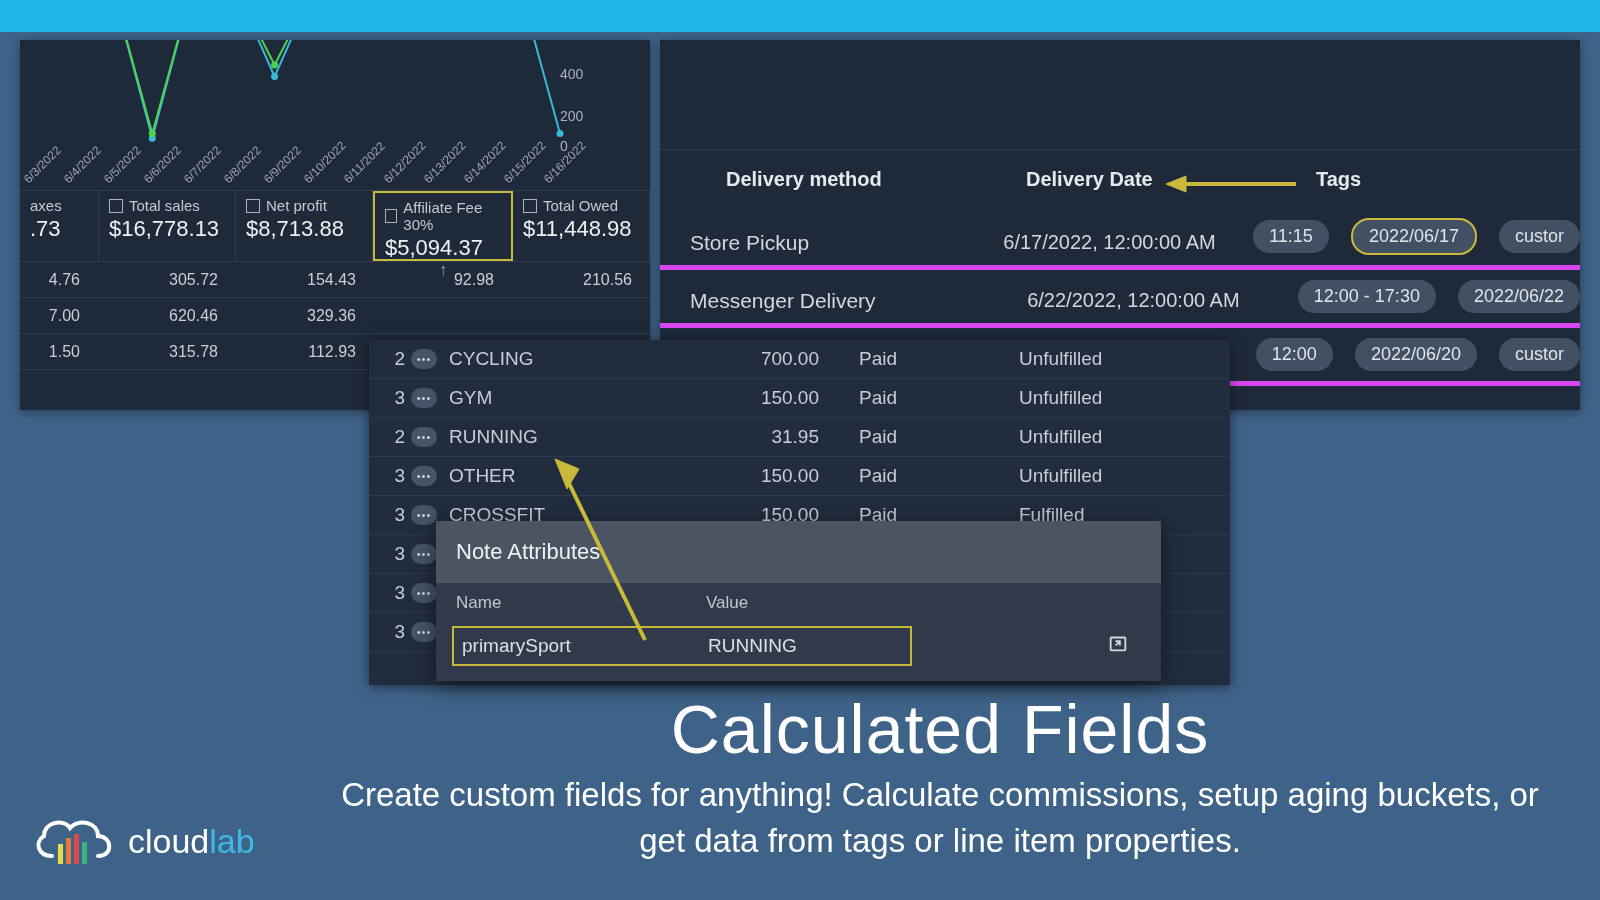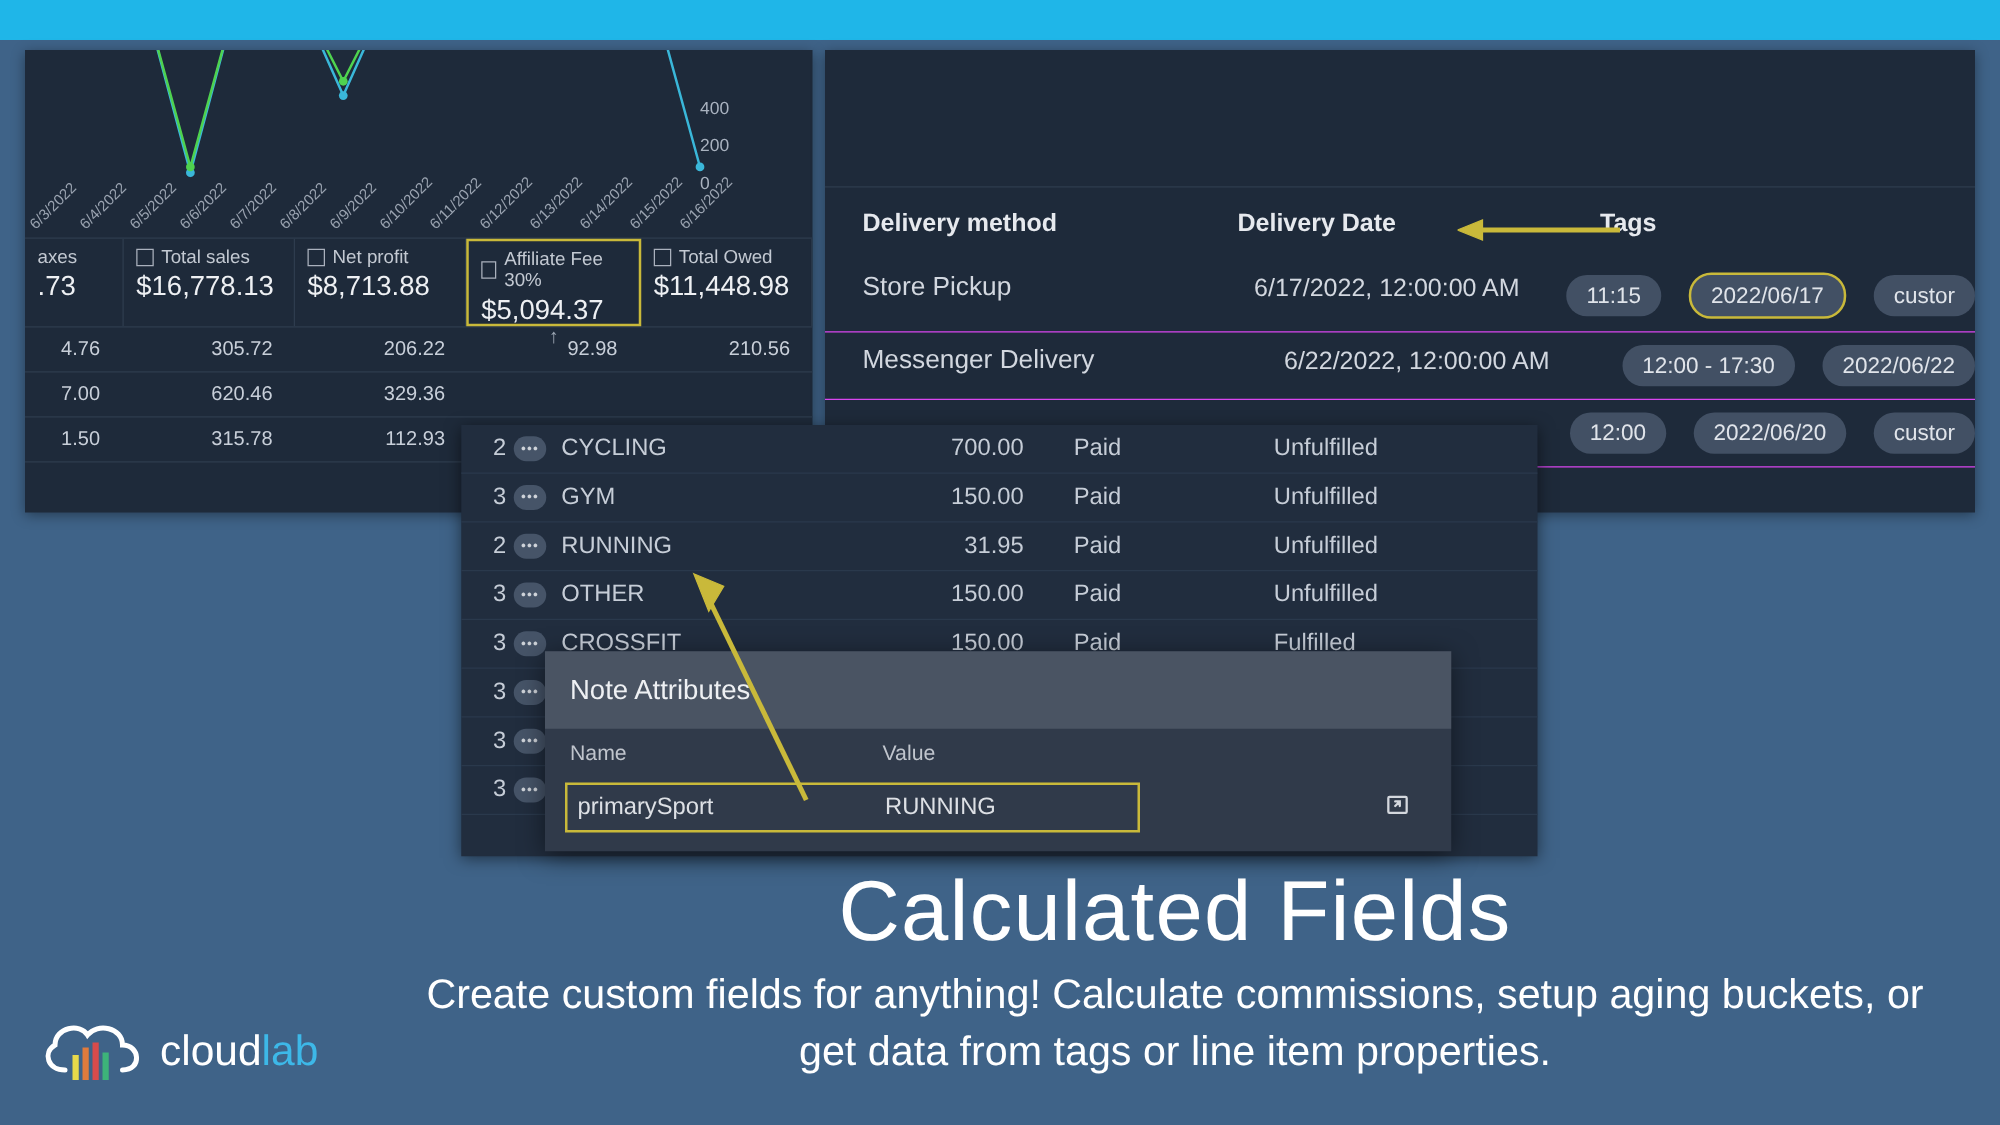--- a/index.html
+++ b/index.html
@@ -91,31 +91,32 @@
     box-shadow: 0 2px 10px rgba(0,0,0,.4);
   }
   .delivery-top { height: 110px; border-bottom: 1px solid #2e3c4e; }
   .delivery-header {
     display: flex;
     height: 58px;
     align-items: center;
     font-size: 20px;
     font-weight: 600;
     color: #e6e9ee;
+    padding-left: 36px;
   }
   .delivery-header > div:nth-child(1) { width: 330px; padding-left: 30px; }
   .delivery-header > div:nth-child(2) { width: 260px; }
   .delivery-header > div:nth-child(3) { padding-left: 30px; }
   .delivery-row {
     display: flex;
-    align-items: flex-start;
+    align-items: flex-end;
     font-size: 21px;
     color: #d2d7df;
     padding: 10px 0;
-    border-bottom: 1px solid #d946ef;
+    border-bottom: 5px solid #d946ef;
   }
   .delivery-row .method { width: 330px; padding-left: 30px; }
   .delivery-row .date { width: 260px; font-size: 20px; line-height: 1.3; margin-left: 48px; }
   .delivery-row .tags { display: flex; gap: 22px; align-items: center; padding-left: 20px; }
   .tag-pill {
     background: #425064;
     color: #e0e4ea;
     padding: 6px 16px;
     border-radius: 18px;
     font-size: 18px;
@@ -277,21 +278,21 @@
           <circle cx="254.61538461538458" cy="25" r="3.5" fill="#4fd24f"></circle>
           <circle cx="295.38461538461536" cy="-55" r="3.5" fill="#4fd24f"></circle>
           <circle cx="336.15384615384613" cy="-55" r="3.5" fill="#4fd24f"></circle>
           <circle cx="376.9230769230769" cy="-55" r="3.5" fill="#4fd24f"></circle>
           <circle cx="417.6923076923077" cy="-55" r="3.5" fill="#4fd24f"></circle>
           <circle cx="458.46153846153845" cy="-55" r="3.5" fill="#4fd24f"></circle>
           <circle cx="499.23076923076917" cy="-55" r="3.5" fill="#4fd24f"></circle>
           <circle cx="540" cy="-55" r="3.5" fill="#4fd24f"></circle>
         </g>
     </svg>
-    <div class="ylab" style="top:38px">400</div>
+    <div class="ylab" style="top:26px">400</div>
     <div class="ylab" style="top:68px">200</div>
     <div class="ylab" style="top:98px">0</div>
     <div class="xlab-row" id="xlabs">
         <span>6/3/2022</span>
         <span>6/4/2022</span>
         <span>6/5/2022</span>
         <span>6/6/2022</span>
         <span>6/7/2022</span>
         <span>6/8/2022</span>
         <span>6/9/2022</span>
@@ -338,21 +339,21 @@
           <span class="cb"></span>
           <span>Total Owed</span>
         </div>
       <div class="kpi-val">$11,448.98</div>
     </div>
   </div>
   <div class="data-rows" id="kpiDataRows">
       <div class="data-row">
         <div style="flex: 0.5 1 0%;">4.76</div>
         <div>305.72</div>
-        <div>206.22</div>
+        <div>154.43</div>
         <div>92.98</div>
         <div>210.56</div>
       </div>
       <div class="data-row">
         <div style="flex: 0.5 1 0%;">7.00</div>
         <div>620.46</div>
         <div>329.36</div>
         <div></div>
         <div></div>
       </div>

